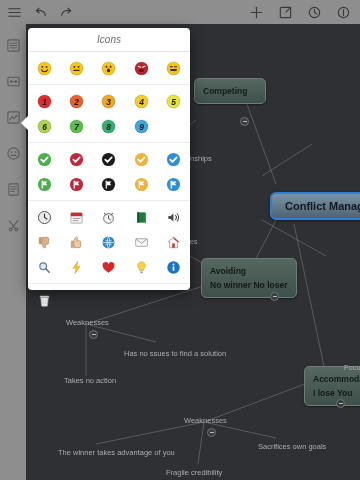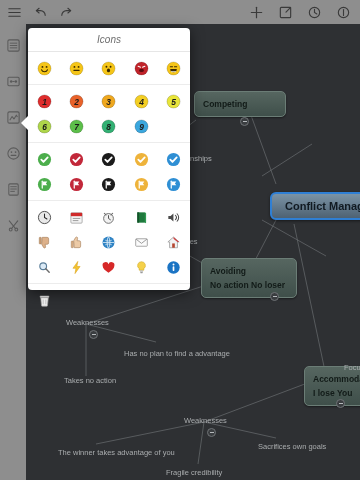--- a/index.html
+++ b/index.html
@@ -147,38 +147,38 @@
         <path d="M178 398 L172 440"></path>
         <path d="M236 152 L286 120"></path>
         <path d="M236 196 L300 232"></path>
       </g>
     </svg>
 
     <div class="node-center" style="left:244px; top:168px;">
       <span>Conflict Manag</span>
     </div>
 
-    <div class="node" style="left:168px; top:67px; width:92px;">
+    <div class="node" style="left:168px; top:54px; width:72px;">
       <span class="l1">Competing</span>
     </div>
 
     <div class="node" style="left:175px; top:234px; width:96px;">
       <span class="l1">Avoiding</span>
-      <span class="l2">No action No loser</span>
+      <span class="l2">No winner No loser</span>
     </div>
 
     <div class="node" style="left:278px; top:342px; width:80px;">
       <span class="l1">Accommoda</span>
       <span class="l2">I lose You</span>
     </div>
 
     <div class="leaf" style="left:152px; top:130px;">ationships</div>
     <div class="leaf" style="left:152px; top:213px;">ssues</div>
     <div class="leaf" style="left:40px; top:294px;">Weaknesses</div>
-    <div class="leaf" style="left:98px; top:325px;">Has no plan to find a advantage</div>
+    <div class="leaf" style="left:98px; top:325px;">Has no ssues to find a solution</div>
     <div class="leaf" style="left:38px; top:352px;">Takes no action</div>
     <div class="leaf" style="left:318px; top:339px;">Focused on</div>
     <div class="leaf" style="left:158px; top:392px;">Weaknesses</div>
     <div class="leaf" style="left:32px; top:424px;">The winner takes advantage of you</div>
     <div class="leaf" style="left:232px; top:418px;">Sacrifices own goals</div>
     <div class="leaf" style="left:140px; top:444px;">Fragile credibility</div>
 
     <div class="collapse" style="left:214px; top:93px;"></div>
     <div class="collapse" style="left:244px; top:268px;"></div>
     <div class="collapse" style="left:310px; top:375px;"></div>

